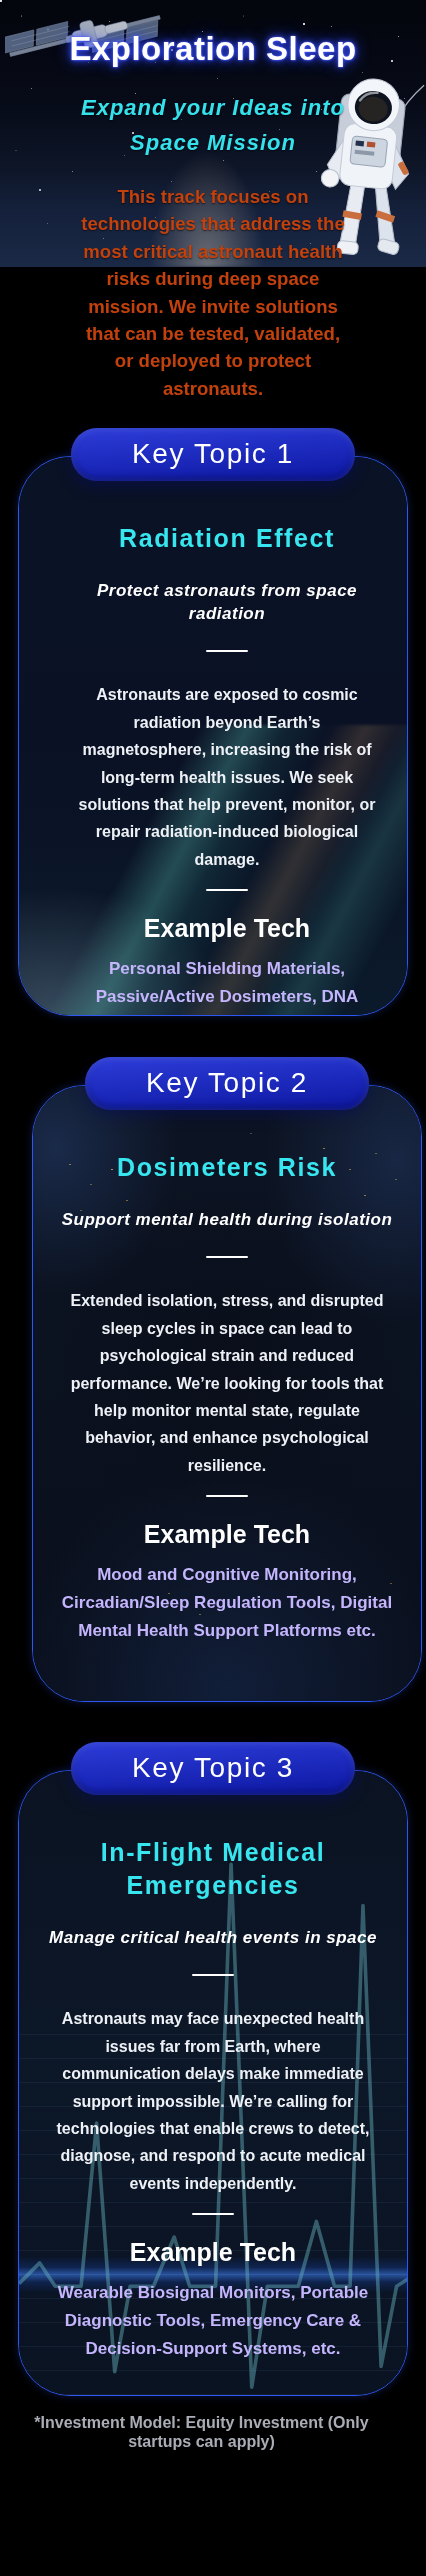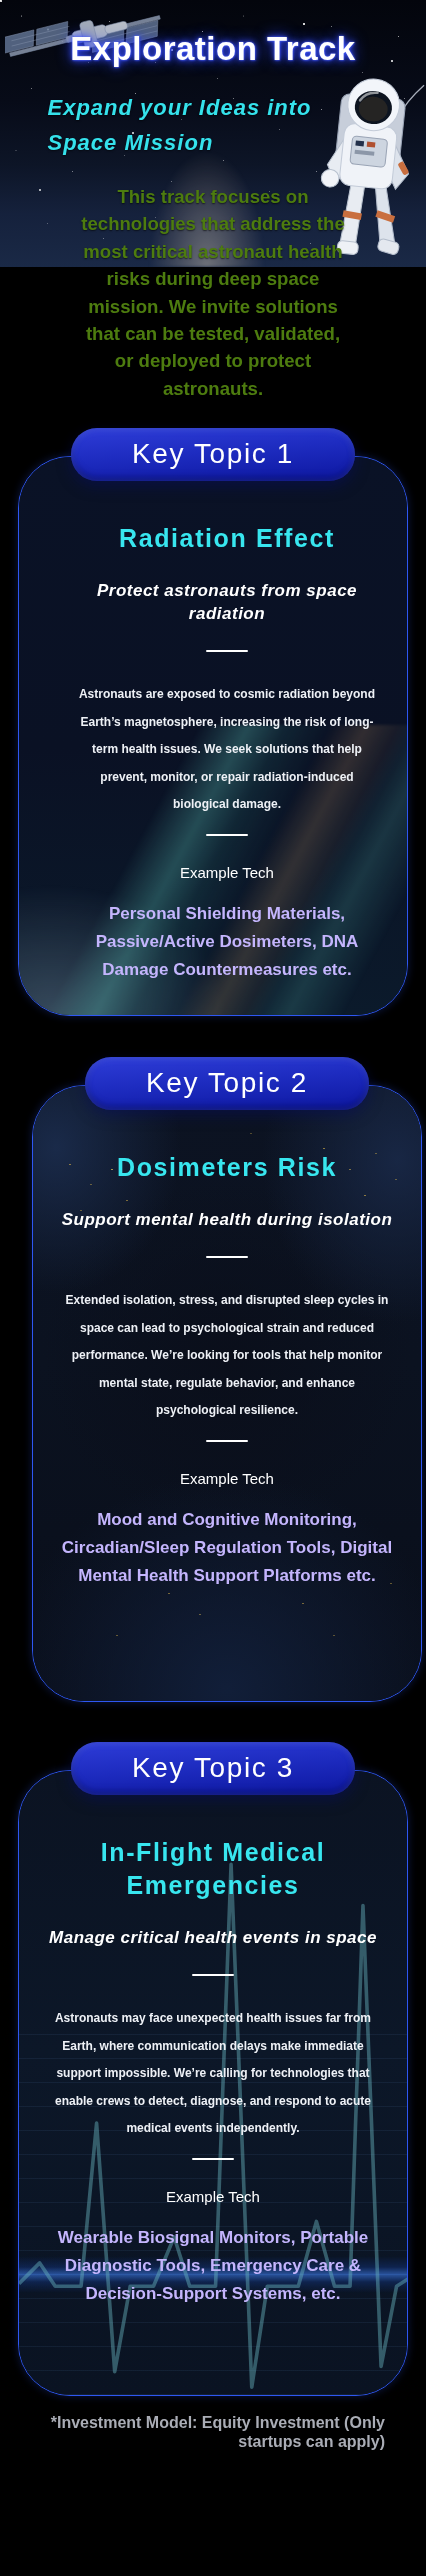--- a/index.html
+++ b/index.html
@@ -42,27 +42,27 @@
   }
   .iss { position:absolute; left:5.2px; top:1px; opacity:.85; }
   .astronaut { position:absolute; right:-3.1px; top:65px; }
 
   .hero-title {
     position:relative; z-index:2; padding-top:30px; text-align:center;
     font-size:33px; line-height:37px; font-weight:bold; letter-spacing:0.5px; color:#ffffff;
     text-shadow: 0 0 2.1px #5468ff, 0 0 6.2px #3a50ff, 0 0 14.5px #2a40ff, 1px 1px 1.6px rgba(20,30,110,.9);
   }
   .hero-subtitle {
-    position:relative; z-index:2; margin-top:23px; 
+    position:relative; z-index:2; margin-top:23px; text-align:center;
     font-size:22px; line-height:35px; font-style:italic; font-weight:600; letter-spacing:1px;
     color:#35e2ec; text-shadow:0 1px 2.1px rgba(0,0,0,.55); width:331px; margin-left:auto; margin-right:auto;
   }
   .hero-desc {
     position:relative; z-index:2; margin:23px auto 0; width:264px; text-align:center;
-    font-size:18.6px; line-height:27.4px; font-weight:600; color:#4d7c0f; text-shadow:0 1px 1.6px rgba(0,0,0,.6);
+    font-size:18.6px; line-height:27.4px; font-weight:600; color:#c2410c; text-shadow:0 1px 1.6px rgba(0,0,0,.6);
   }
 
   
   .topic { position:relative; }
   .topic-1 { margin-top:19.7px; }
   .topic-2 { margin-top:41px;margin-left:28px; }
   .topic-3 { margin-top:40px; }
   .pill {
     position:relative; z-index:2; width:284px; height:53px; margin:0 auto -25px;
     border-radius:26px; display:flex; align-items:center; justify-content:center;
@@ -120,27 +120,27 @@
   .pulse-band { position:absolute; left:0; right:0; top:485px; height:37px; filter:blur(0.5px);
     background: linear-gradient(180deg, transparent 0%, rgba(30,90,230,.22) 30%, rgba(66,134,255,.55) 50%, rgba(30,90,230,.22) 70%, transparent 100%);
   }
   .ekg { position:absolute; inset:0; }
 
   .card-inner { position:relative; z-index:1; padding:65px 24px 0; text-align:center; }
   .card-title { font-size:25px; line-height:33px; font-weight:700; letter-spacing:1.6px; color:#38e6ef; }
   .card-tagline { margin-top:24px; font-size:17px; line-height:23px; font-style:italic; font-weight:600; letter-spacing:0.5px; color:#ffffff; }
   .divider { width:42px; height:2.6px; border-radius:1.6px; background:#ffffff; margin:25px auto 0; }
   .divider-2 { margin-top:15.5px; }
-  .card-desc { margin:29px auto 0; max-width:326px; font-size:12px; line-height:27.4px; font-weight:600; color:#eef1f6; }
-  .example-label { margin-top:24px; font-size:15px; line-height:26px; font-weight:400; color:#ffffff; }
+  .card-desc { margin:29px auto 0; max-width:326px; font-size:16px; line-height:27.4px; font-weight:600; color:#eef1f6; }
+  .example-label { margin-top:24px; font-size:25px; line-height:26px; font-weight:700; color:#ffffff; }
   .example-list { margin:13.5px auto 0; max-width:354px; font-size:17px; line-height:28px; font-weight:600; color:#c4b5fd; }
 
   
   .footer-note {
-    margin:17px 0 8px 18px; width:367px; text-align:right;
+    margin:17px 0 8px 18px; width:367px; text-align:center;
     font-size:16px; line-height:19.7px; font-weight:600; color:#aaadb6;
   }
 </style>
 </head>
 <body>
 
 <section class="hero">
   <div class="hero-bg">
     <i class="stars-a"></i>
     <i class="stars-b"></i>
@@ -184,21 +184,21 @@
         <rect x="94" y="148" width="16" height="10" fill="#23304a"></rect>
         <rect x="116" y="148" width="16" height="10" fill="#b05030"></rect>
         <rect x="94" y="166" width="38" height="8" fill="#8c97a8"></rect>
         <circle cx="121" cy="76" r="50" fill="#f2f5fa" stroke="#c3cbd8" stroke-width="2"></circle>
         <ellipse cx="121" cy="81" rx="36" ry="32" fill="#0d1420"></ellipse>
         <path d="M94 70 Q104 52 126 52" fill="none" stroke="rgba(255,255,255,.55)" stroke-width="5" stroke-linecap="round"></path>
         <ellipse cx="121" cy="84" rx="28" ry="24" fill="rgba(110,85,45,.25)"></ellipse>
       </g>
     </svg>
   </div>
-  <h1 class="hero-title">Exploration Track</h1>
+  <h1 class="hero-title">Exploration Sleep</h1>
   <div class="hero-subtitle">Expand your Ideas into Space Mission</div>
   <p class="hero-desc">This track focuses on technologies that address the most critical astronaut health risks during deep space mission. We invite solutions that can be tested, validated, or deployed to protect astronauts.</p>
 </section>
 
 <section class="topic topic-1">
   <div class="pill">Key Topic 1</div>
   <div class="card card-1">
     <div class="card-bg"></div>
     <div class="card-inner">
       <div class="card-title">Radiation Effect</div>

